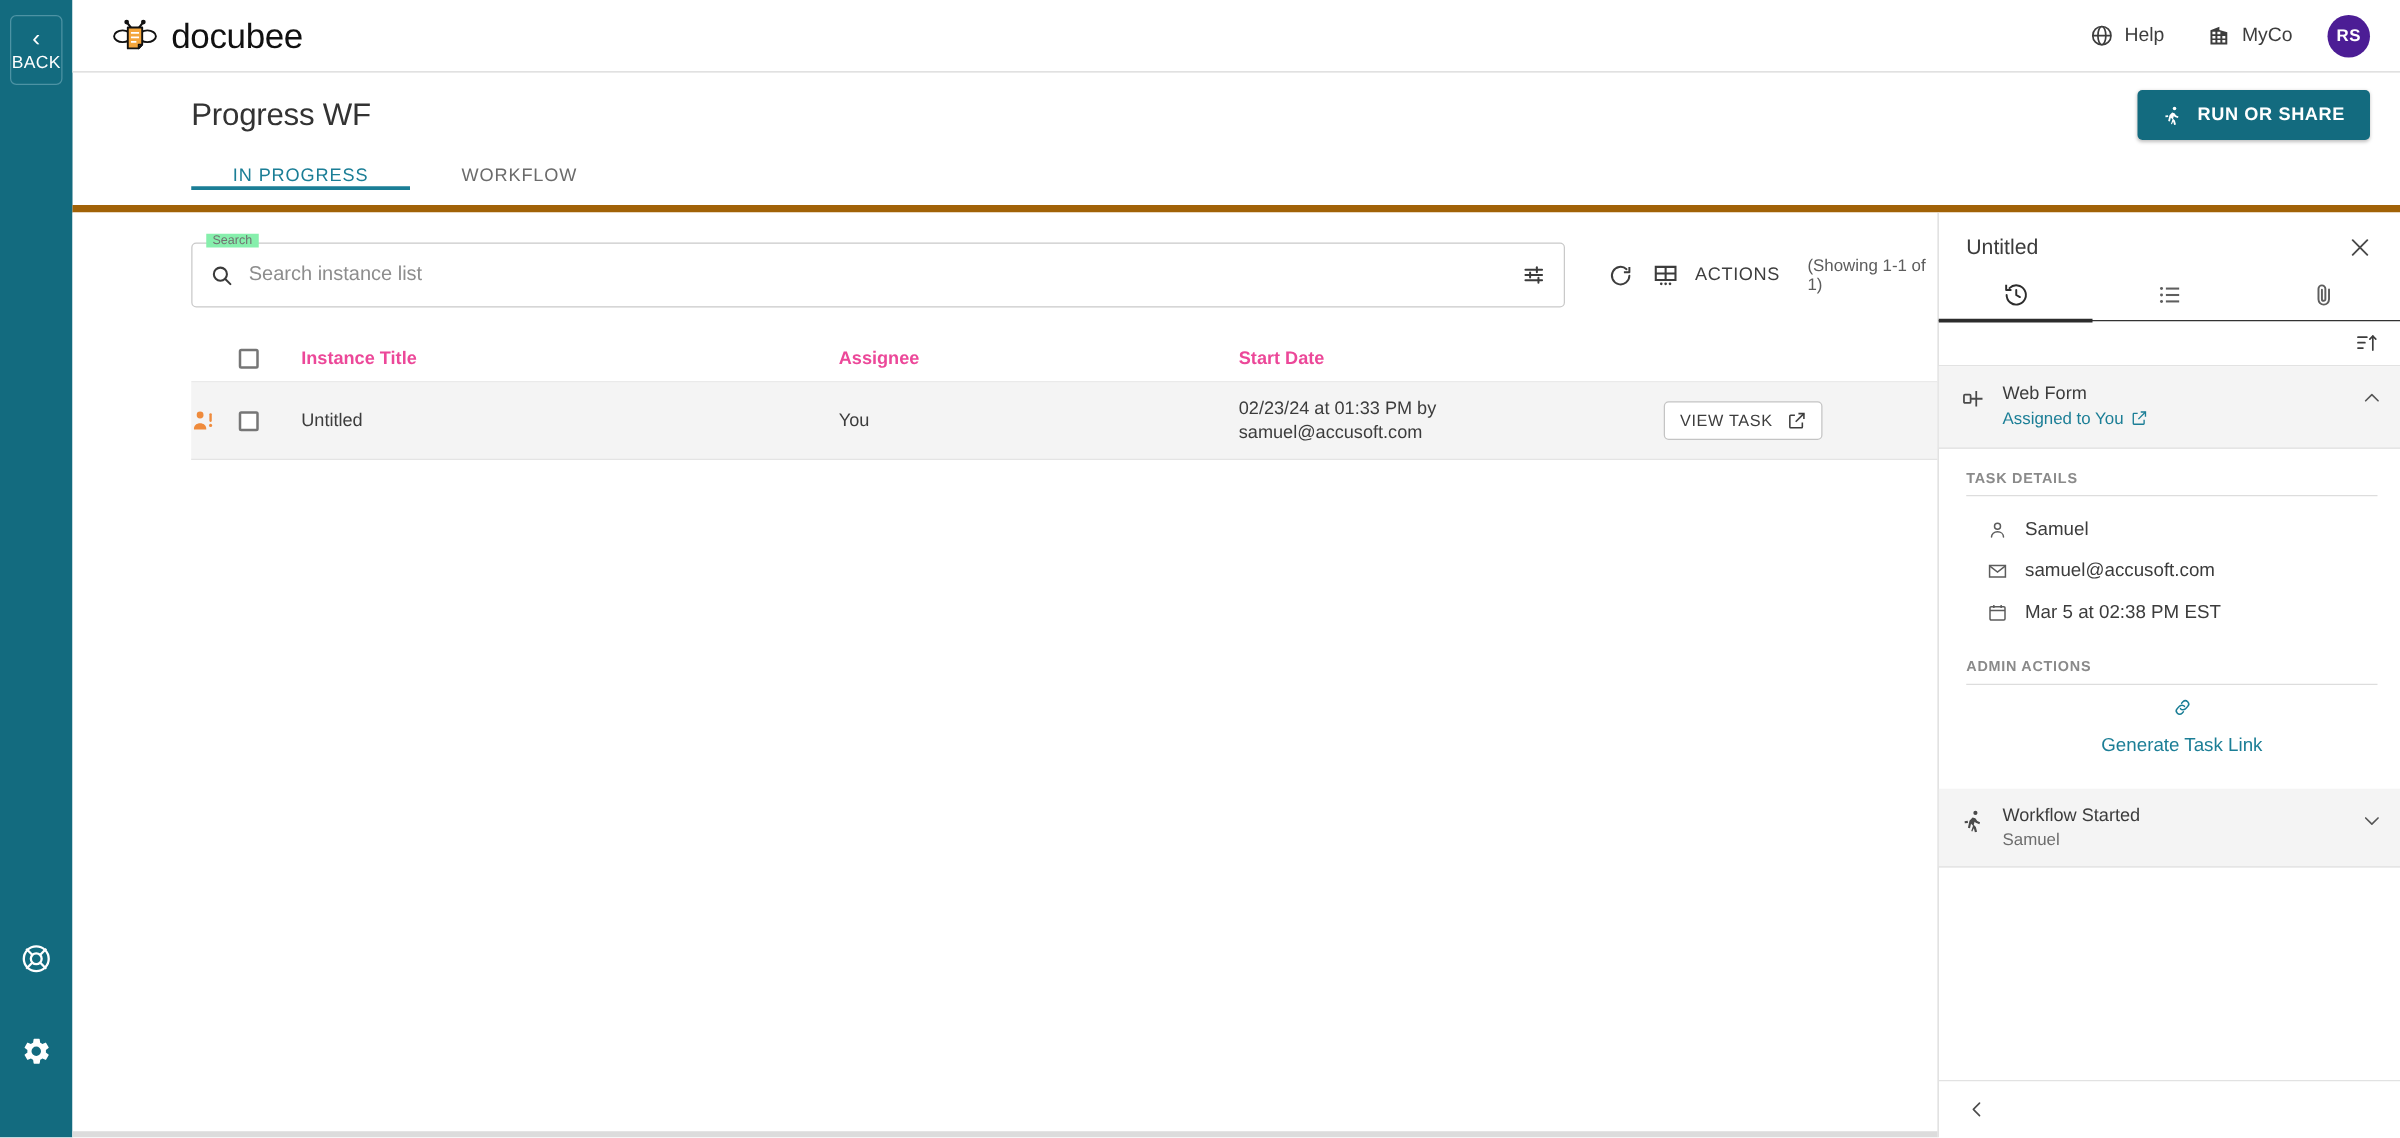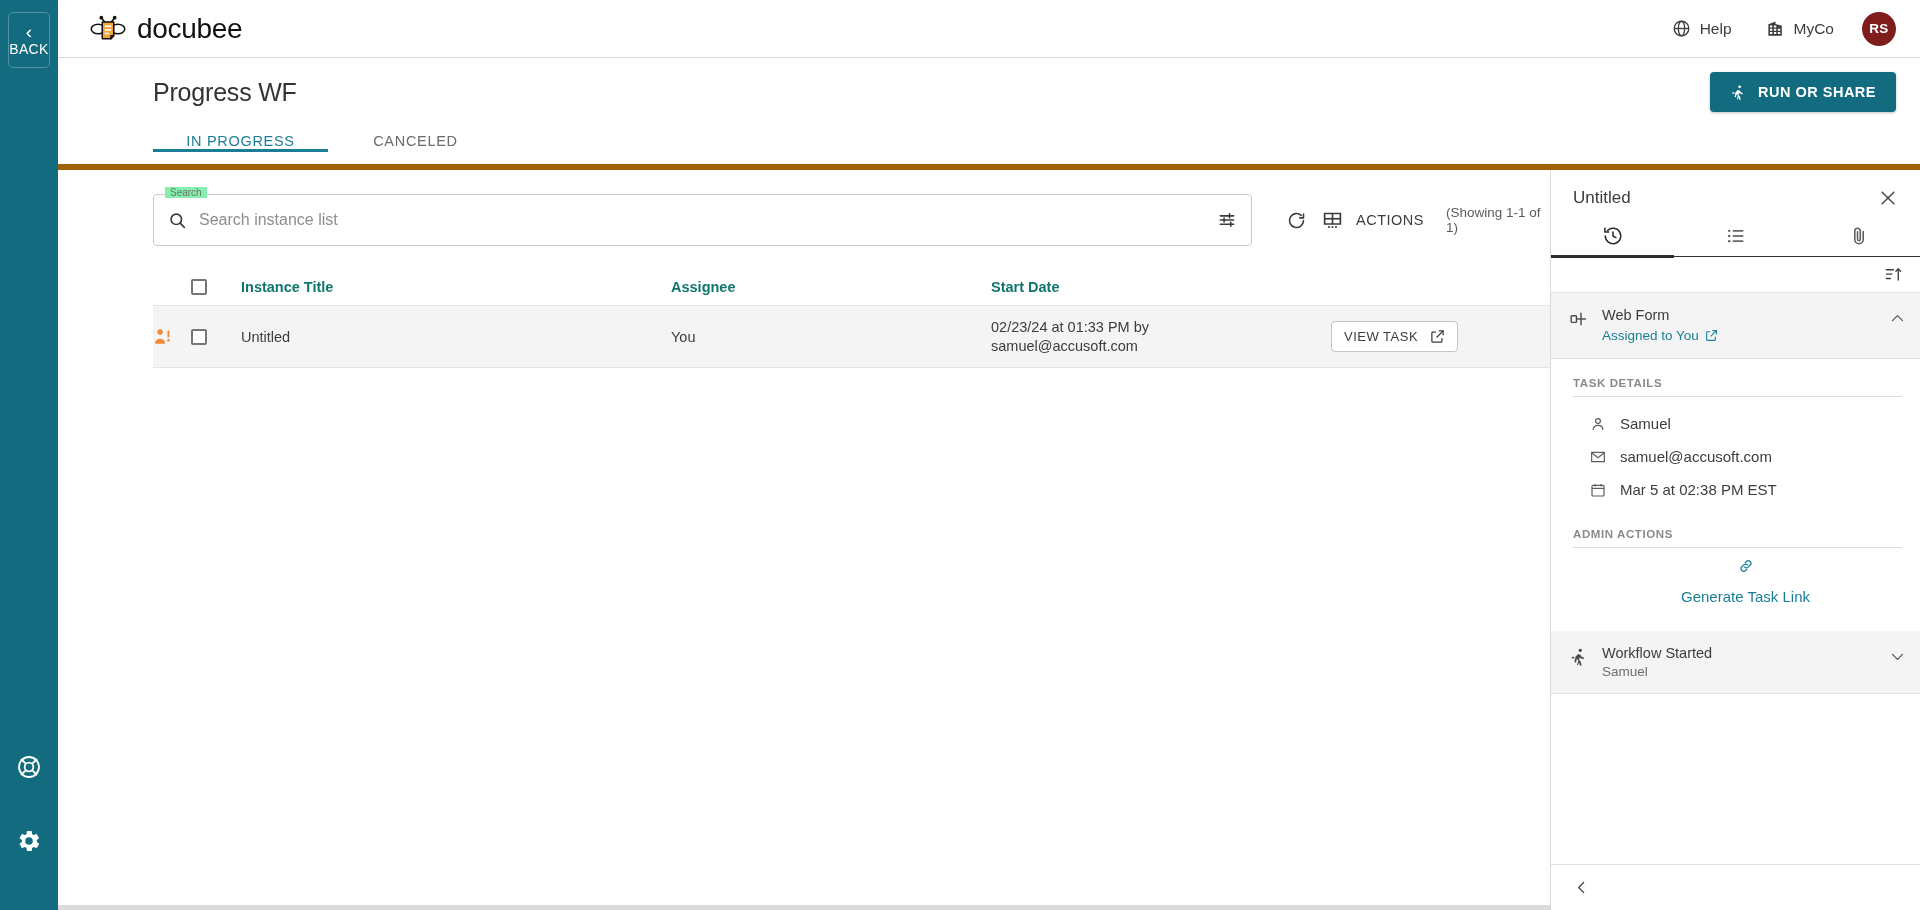--- a/index.html
+++ b/index.html
@@ -48,21 +48,21 @@
   }
   .brand { display: flex; align-items: center; gap: 11px; }
   .brand-word { font-size: 28px; color: #111; letter-spacing: -.3px; font-weight: 400; }
   .topbar-spacer { flex: 1; }
   .top-item {
     display: flex; align-items: center; gap: 9px;
     margin-left: 34px; cursor: pointer; color: #3d3d3d; font-size: 15.5px;
   }
   .avatar {
     width: 34px; height: 34px; border-radius: 50%;
-    background: #7f1d1d; color: #fff;
+    background: #4c1d95; color: #fff;
     display: flex; align-items: center; justify-content: center;
     font-size: 13.5px; font-weight: 600; letter-spacing: .4px;
     margin-left: 28px; cursor: pointer;
   }
 
   
   .titlerow {
     height: 56px; min-height: 56px;
     display: flex; align-items: center;
     padding: 0 24px 0 95px;
@@ -138,21 +138,21 @@
     cursor: pointer; margin-left: 6px; margin-right: 22px;
   }
   .showing { font-size: 13.5px; color: #5c5c5c; }
 
   
   .table { margin-left: 95px; margin-right: 0; }
   .thead {
     display: flex; align-items: center; height: 44px;
     border-bottom: 1px solid #e4e4e4; padding-top: 6px;
   }
-  .th { font-size: 14.5px; font-weight: 700; color: #0f766e; }
+  .th { font-size: 14.5px; font-weight: 700; color: #ec4899; }
   .col-ico  { width: 38px; min-width: 38px; display: flex; align-items: center; justify-content: flex-start; }
   .col-chk  { width: 50px; min-width: 50px; display: flex; align-items: center; }
   .col-title{ width: 430px; min-width: 430px; }
   .col-assn { width: 320px; min-width: 320px; }
   .col-date { width: 340px; min-width: 340px; }
   .col-act  { flex: 1; display: flex; align-items: center; }
 
   .chk {
     width: 16px; height: 16px; border: 2px solid #767676; border-radius: 2px;
     background: #fff; cursor: pointer; display: block;
@@ -312,21 +312,21 @@
         </svg>
         <span>RUN OR SHARE</span>
       </button>
     </div>
 
     <div class="tabsrow">
       <div class="tab active">
         <span>IN PROGRESS</span>
       </div>
       <div class="tab">
-        <span>CANCELED</span>
+        <span>WORKFLOW</span>
       </div>
       <div class="tabsrow-spacer"></div>
     </div>
 
     <div class="body">
 
       <div class="listpane">
 
         <div class="searchrow">
           <fieldset class="searchfield">

